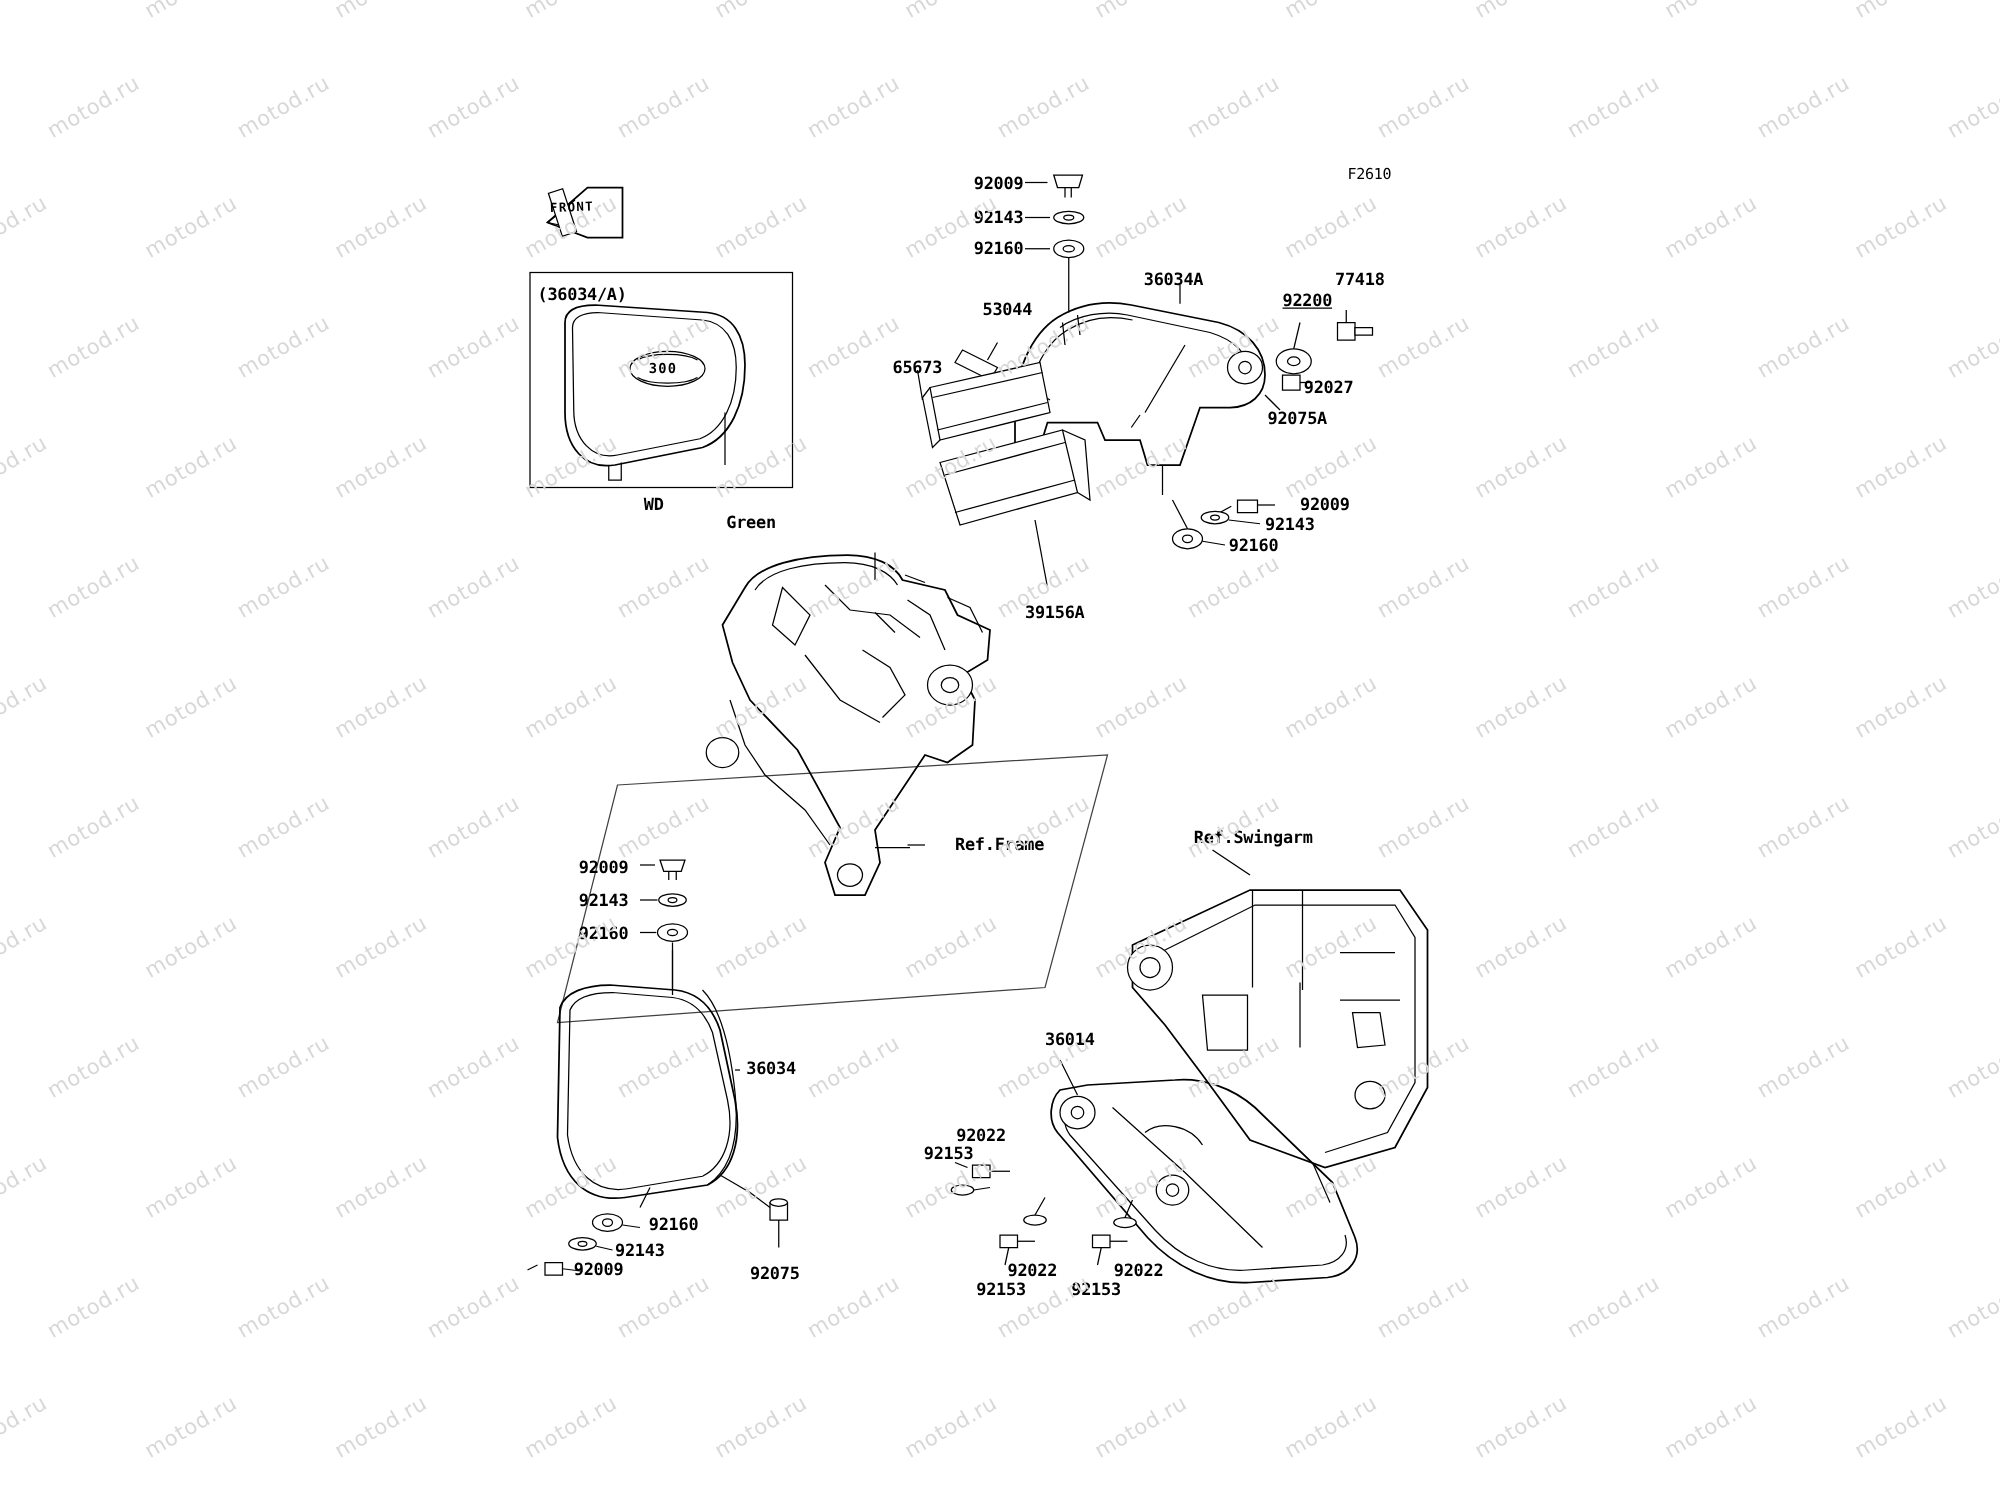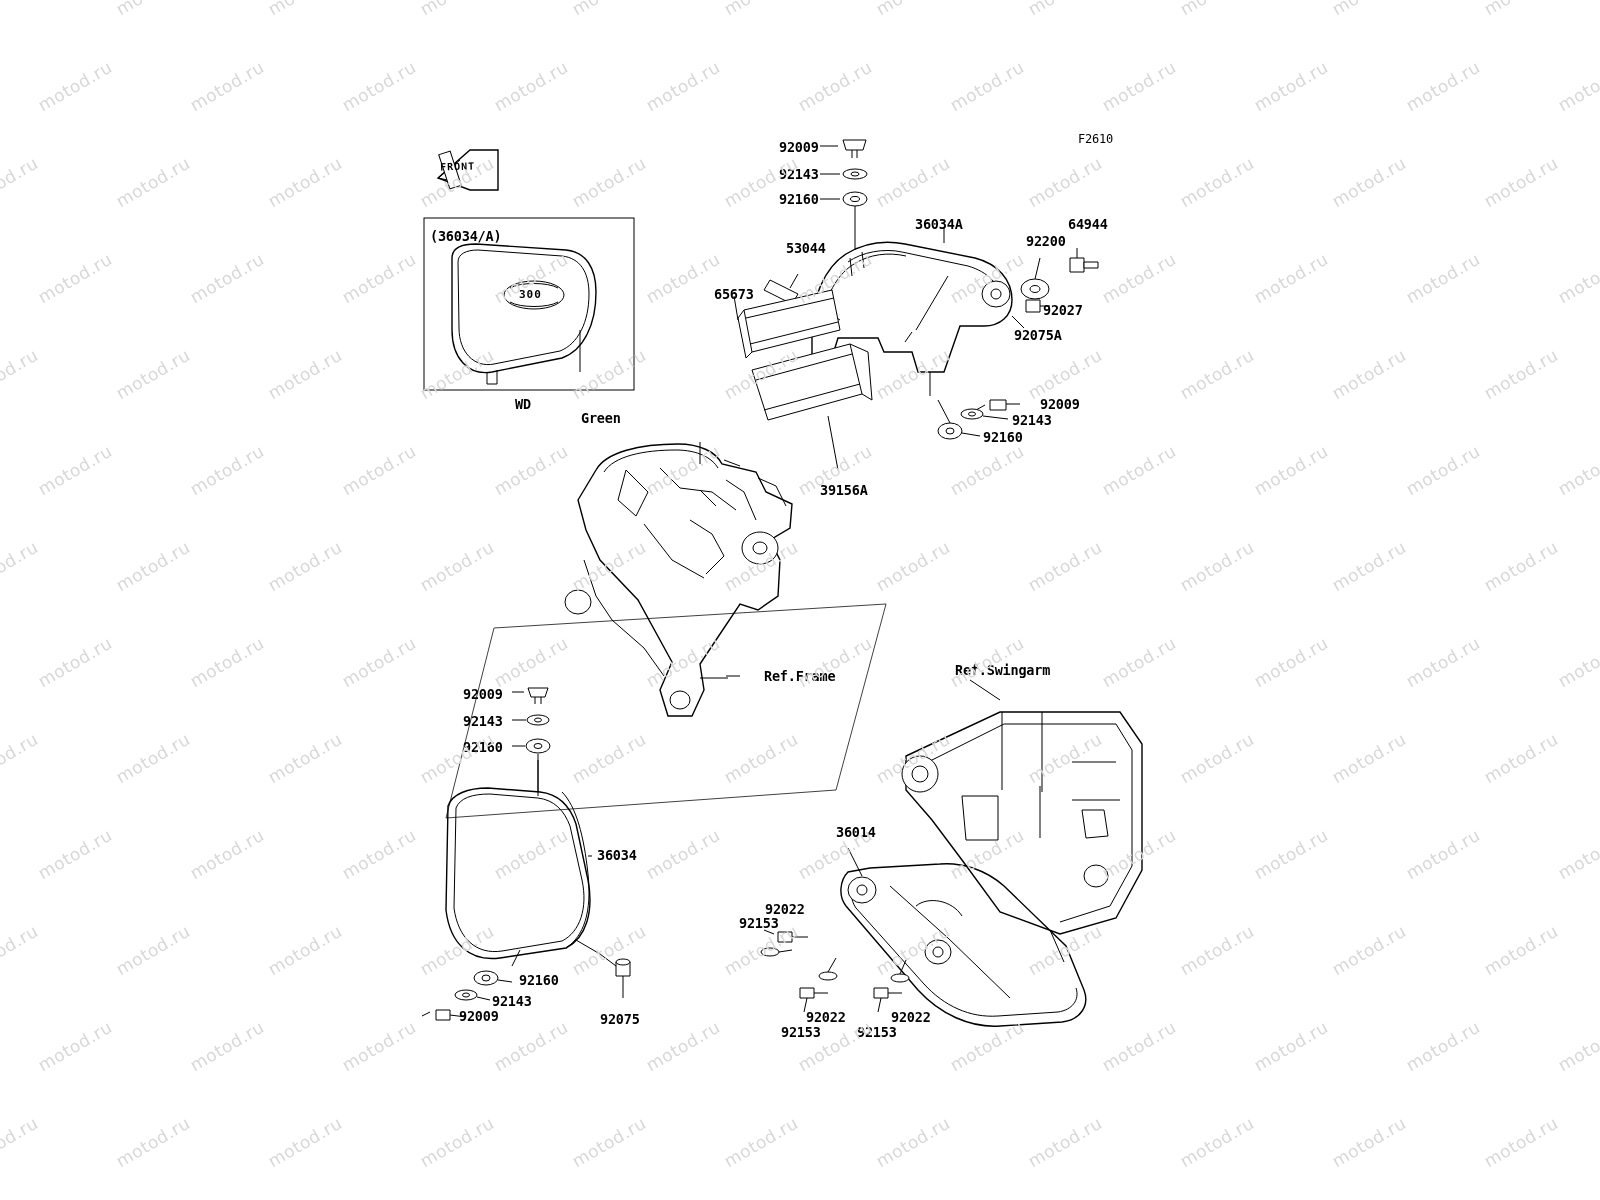--- a/index.html
+++ b/index.html
@@ -273,22 +273,22 @@
   </svg>
 
   <div>
     <div class="lbl code" style="left:1078px; top:132px;">F2610</div>
 
     <div class="lbl" style="left:779px; top:139px;">92009</div>
     <div class="lbl" style="left:779px; top:166px;">92143</div>
     <div class="lbl" style="left:779px; top:191px;">92160</div>
 
     <div class="lbl" style="left:915px; top:216px;">36034A</div>
-    <div class="lbl" style="left:1026px; top:233px;">92200</div>
-    <div class="lbl" style="left:1068px; top:216px;">64944</div>
+    <div class="lbl" style="left:1026px; top:233px;text-decoration:underline;">92200</div>
+    <div class="lbl" style="left:1068px; top:216px;">77418</div>
     <div class="lbl" style="left:1043px; top:302px;">92027</div>
     <div class="lbl" style="left:1014px; top:327px;">92075A</div>
 
     <div class="lbl" style="left:750px; top:240px;margin-left:36px;">53044</div>
     <div class="lbl" style="left:714px; top:286px;">65673</div>
     <div class="lbl" style="left:820px; top:482px;">39156A</div>
 
     <div class="lbl" style="left:1040px; top:396px;">92009</div>
     <div class="lbl" style="left:1012px; top:412px;">92143</div>
     <div class="lbl" style="left:983px; top:429px;">92160</div>

